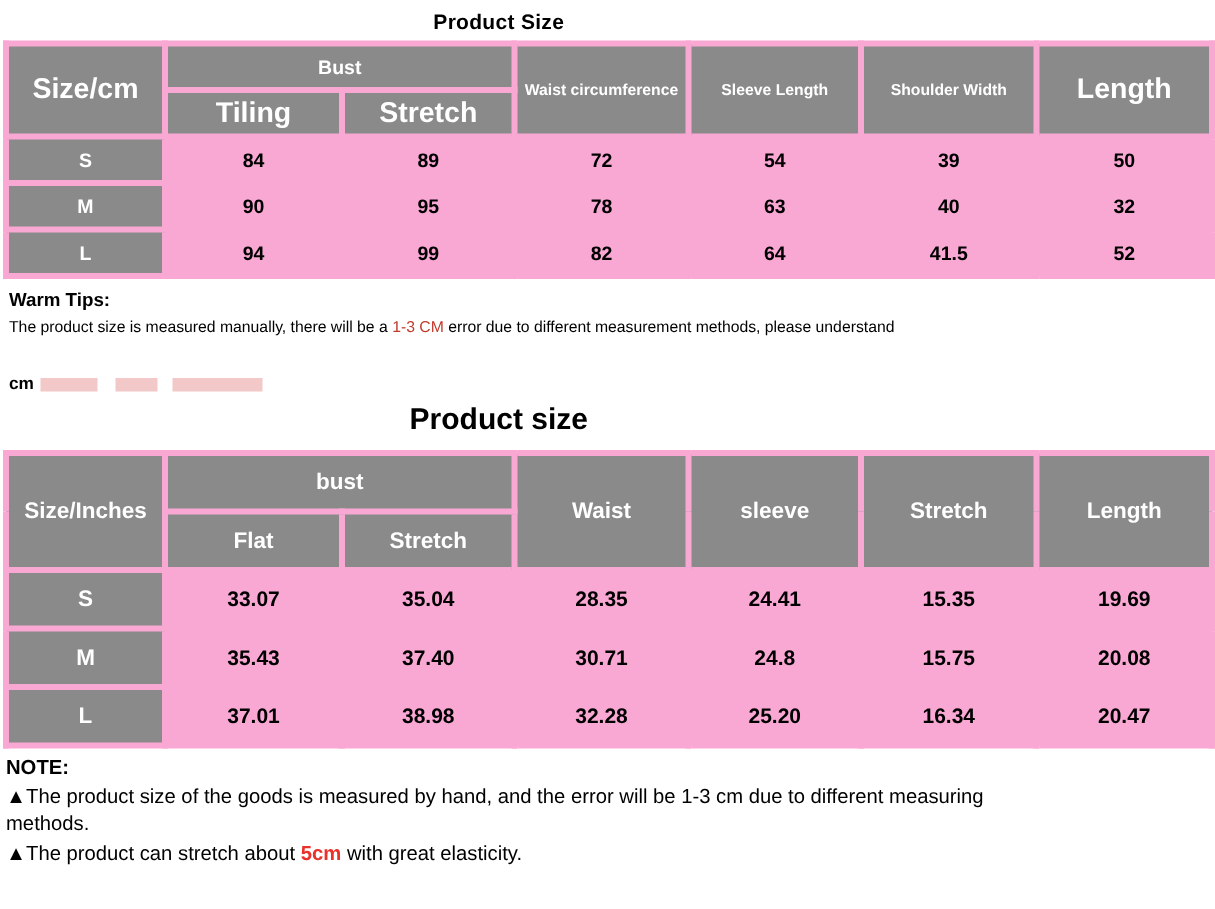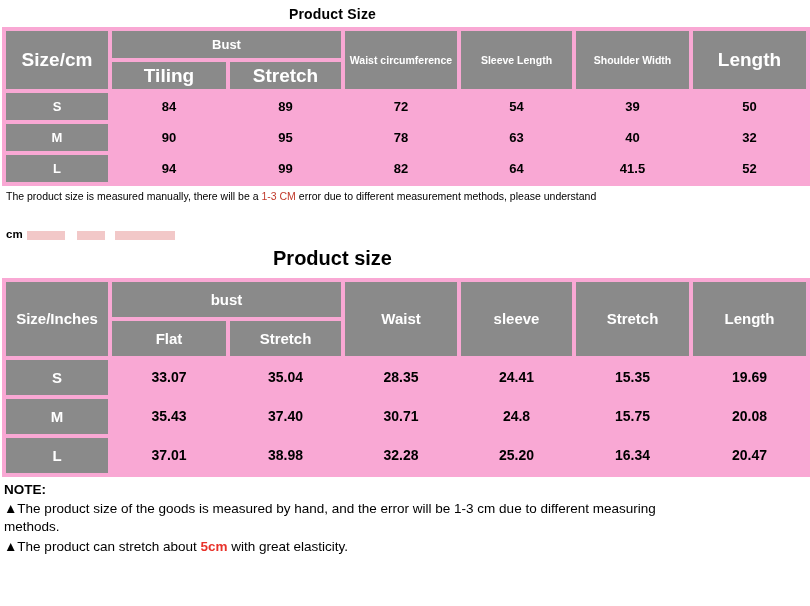--- a/index.html
+++ b/index.html
@@ -182,20 +182,21 @@
         <td class="cell data-cell">99</td>
         <td class="cell data-cell">82</td>
         <td class="cell data-cell">64</td>
         <td class="cell data-cell">41.5</td>
         <td class="cell data-cell">52</td>
       </tr>
     </tbody>
   </table>
 
   <div class="tips">
+    <div class="tips-title">Warm Tips:</div>
     <div class="tips-line1"><span>The product size is measured manually, there will be a </span><span class="err">1-3 CM</span><span> error due to different measurement methods, please understand</span></div>
     <div class="tips-line2">
       <br>
       <span class="cm-word">cm</span><span class="redact w1"></span><span class="redact w2"></span><span class="redact w3"></span>
     </div>
   </div>
 
   <div class="title-2">Product size</div>
 
   <table class="size-table" id="table-in">

